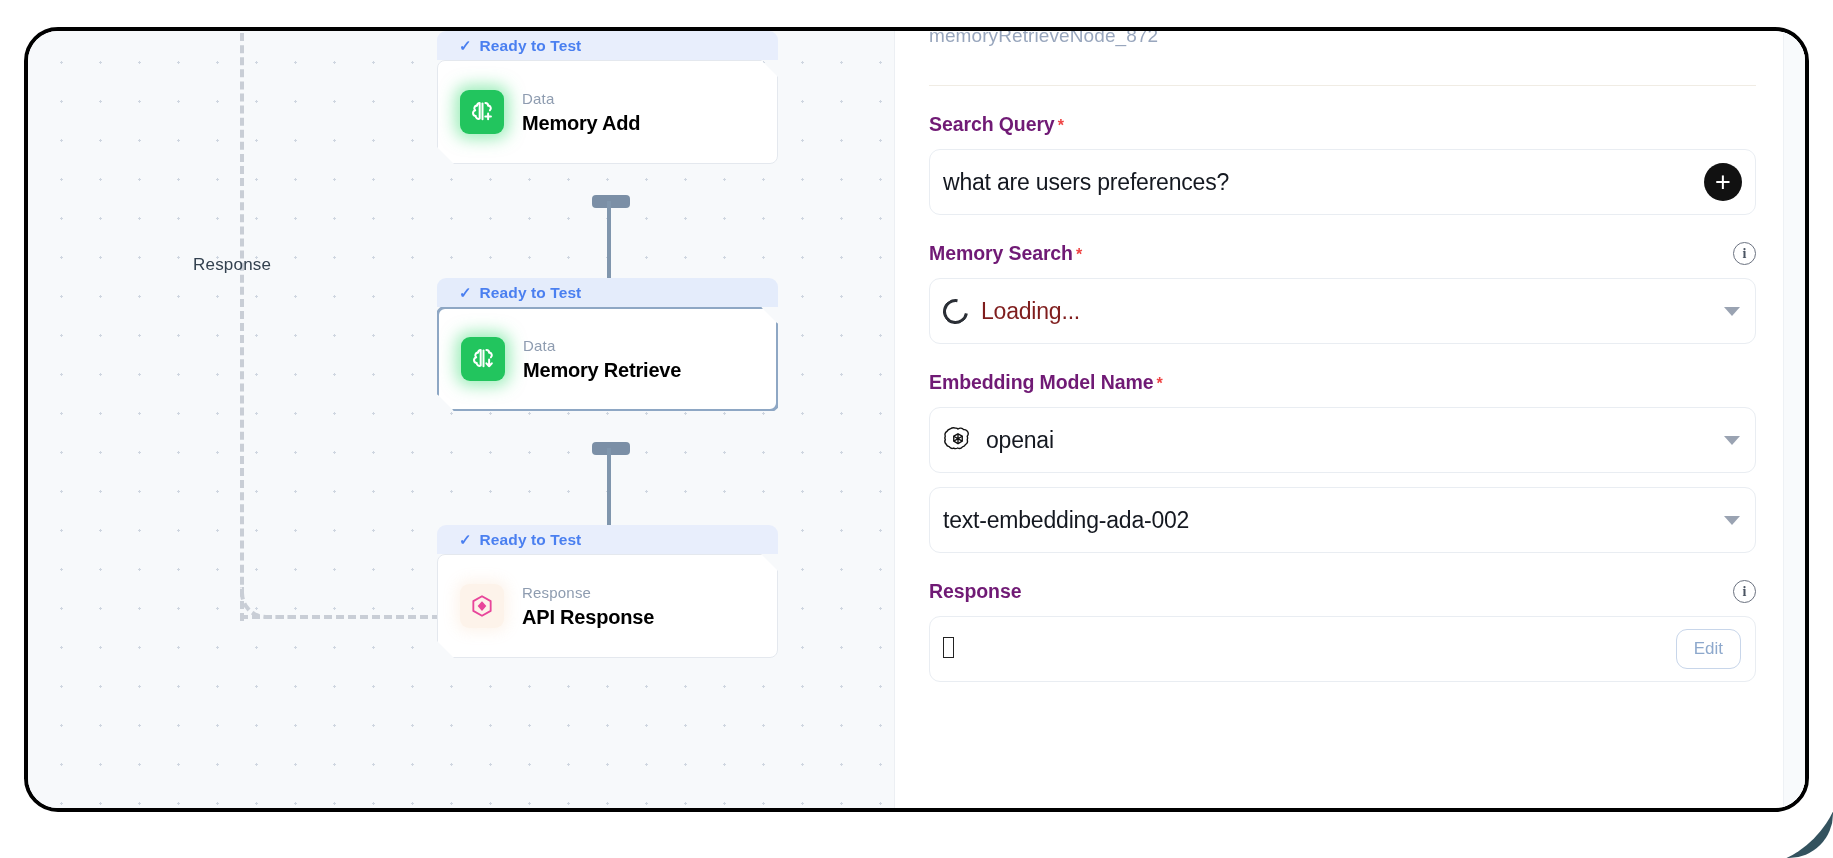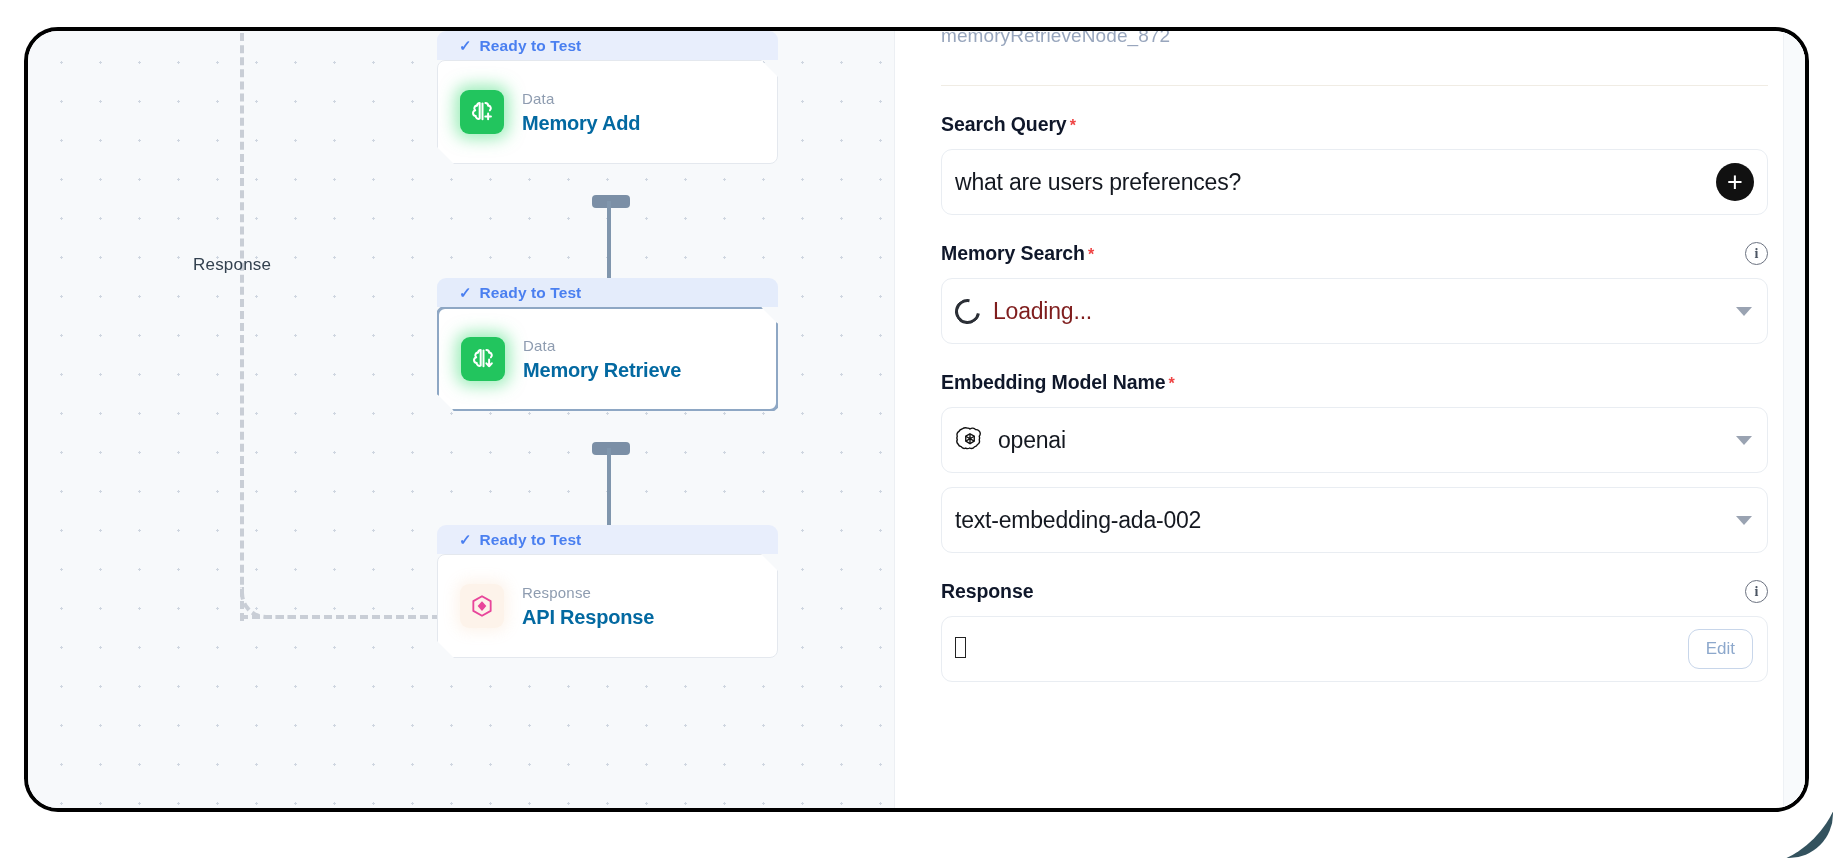--- a/index.html
+++ b/index.html
@@ -194,36 +194,36 @@
   }
   .node-text { display: flex; flex-direction: column; gap: 5px; }
   .node-kind {
     font-size: 15px;
     color: #8e9cb0;
     letter-spacing: .2px;
   }
   .node-title {
     font-size: 20px;
     font-weight: 700;
-    color: #0369a1;
+    color: #000000;
     letter-spacing: -.2px;
   }
 
   
   #panel {
     position: relative;
     flex: 1 1 auto;
     height: 100%;
     background: #ffffff;
     overflow: hidden;
     border-left: 1px solid #eceff3;
   }
   #panel-inner {
     position: absolute;
-    left: 12px; top: 0;
+    left: 0; top: 0;
     width: 895px;
     height: 100%;
     padding: 0 34px 0 34px;
   }
 
   .panel-node-id {
     margin-top: -6px;
     padding-top: 0;
     font-size: 19px;
     color: #98a6bd;
@@ -241,21 +241,21 @@
   .field { margin-top: 27px; }
   .field-label-row {
     display: flex;
     align-items: center;
     justify-content: space-between;
     margin-bottom: 13px;
   }
   .field-label {
     font-size: 19.5px;
     font-weight: 700;
-    color: #0f172a;
+    color: #701a75;
     letter-spacing: -.1px;
   }
   .req { color: #ef4444; font-weight: 700; margin-left: 3px; }
 
   .info-icon {
     width: 23px; height: 23px;
     border-radius: 50%;
     border: 1.6px solid #6b7280;
     color: #4b5563;
     font-size: 14px;

